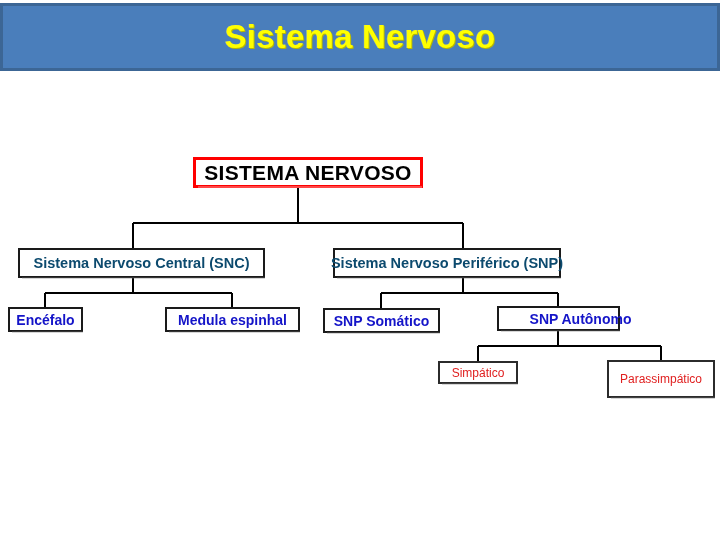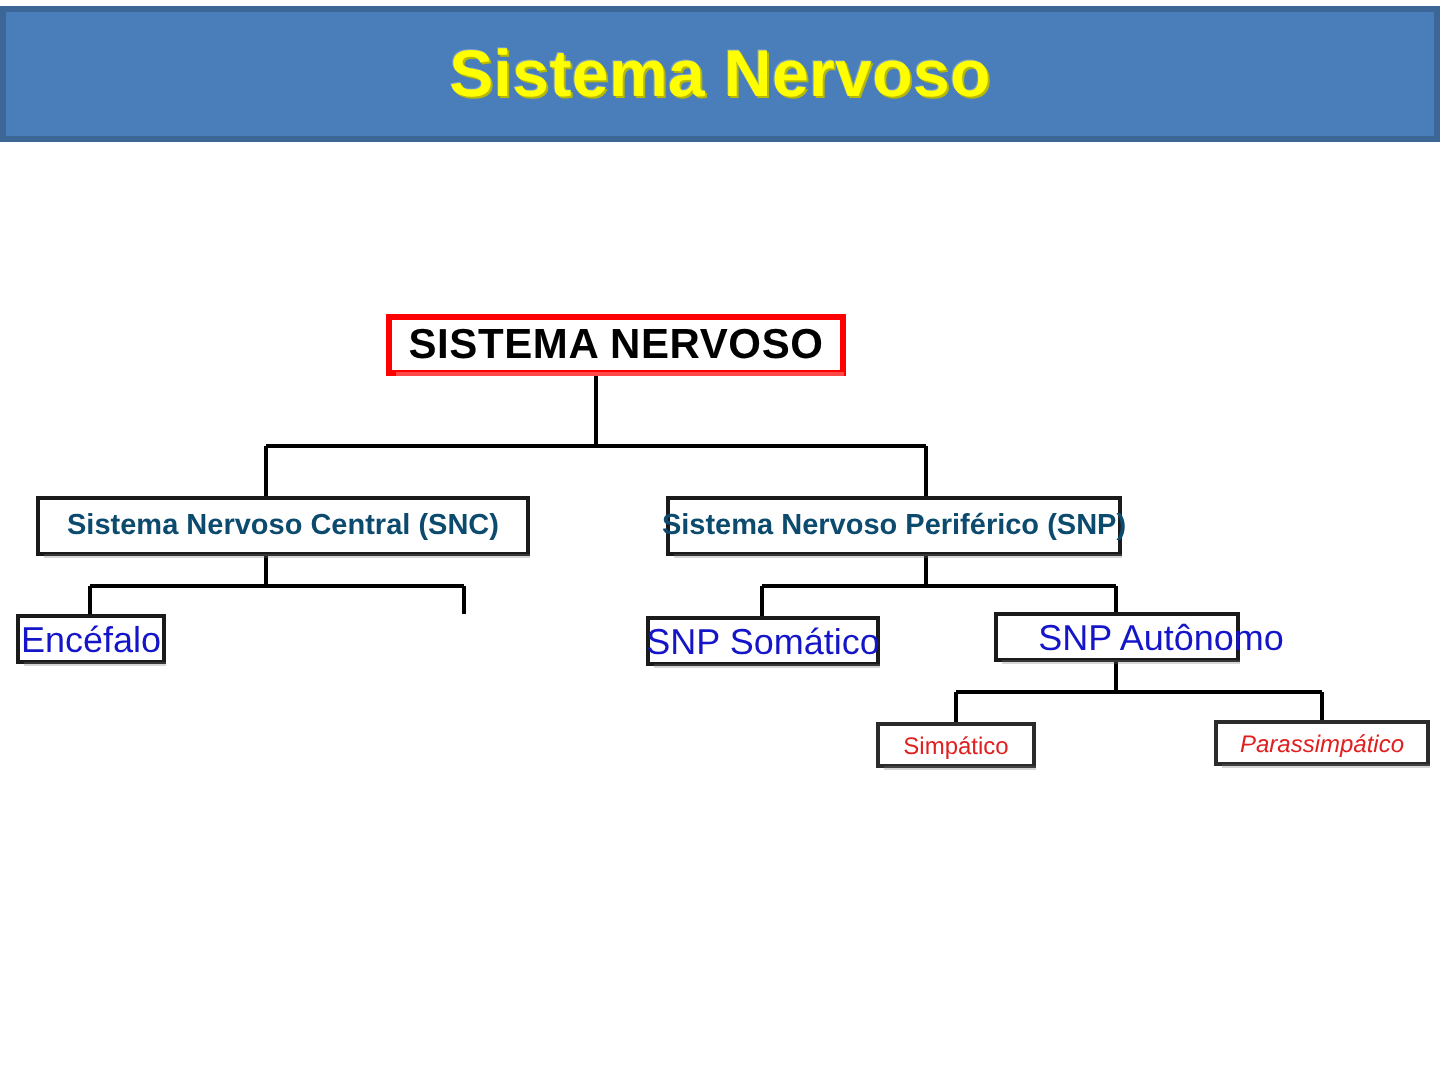--- a/index.html
+++ b/index.html
@@ -93,22 +93,22 @@
     font-weight: bold;
     font-size: 14.5px;
   }
 
   
   .node-l3 {
     border: 2px solid #1a1a1a;
   }
   .node-l3 .node-label {
     color: #1414c8;
-    font-weight: normal;
-    font-size: 18px;
+    font-weight: bold;
+    font-size: 14px;
   }
 
   
   .node-l4 {
     border: 2px solid #2b2b2b;
   }
   .node-l4 .node-label {
     color: #e02020;
     font-weight: normal;
     font-size: 12px;
@@ -172,30 +172,33 @@
   </div>
 
   <div class="node node-l2" style="left:333px; top:158px; width:228px; height:30px;">
     <span class="node-label">Sistema Nervoso Periférico (SNP)</span>
   </div>
 
   <div class="node node-l3" style="left:8px; top:217px; width:75px; height:25px;">
     <span class="node-label">Encéfalo</span>
   </div>
 
+  <div class="node node-l3" style="left:165px; top:217px; width:135px; height:25px;">
+    <span class="node-label">Medula espinhal</span>
+  </div>
 
   <div class="node node-l3" style="left:323px; top:218px; width:117px; height:25px;text-align:center;">
     <span class="node-label">SNP Somático</span>
   </div>
 
   <div class="node node-l3" style="left:497px; top:216px; width:123px; height:25px;padding-left:44px;">
     <span class="node-label">SNP Autônomo</span>
   </div>
 
   <div class="node node-l4" style="left:438px; top:271px; width:80px; height:23px;">
     <span class="node-label">Simpático</span>
   </div>
 
-  <div class="node node-l4" style="left:607px; top:270px; width:108px; height:23px;font-style:italic;">
+  <div class="node node-l4" style="left:607px; top:270px; width:108px; height:38px;">
     <span class="node-label">Parassimpático</span>
   </div>
 
 </div>
 
 </body></html>

